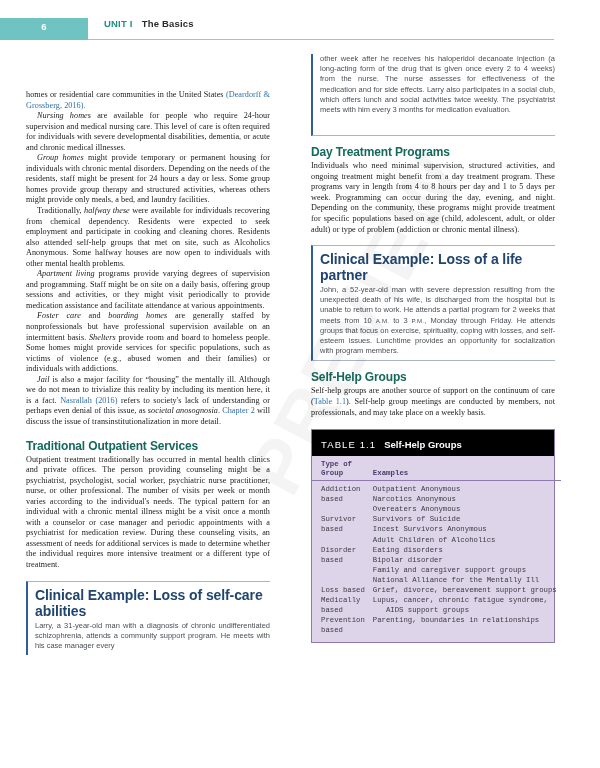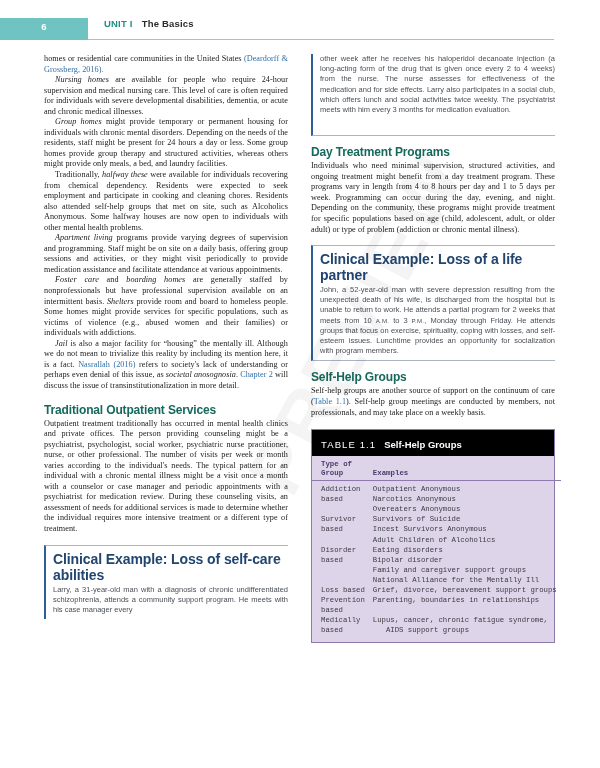--- a/index.html
+++ b/index.html
@@ -63,21 +63,21 @@
     height: 1px;
     background: #b9b9b9;
   }
 
   
   .col {
     position: absolute;
     top: 54px;
     width: 244px;
   }
-  .col-left  { left: 44px; }
+  .col-left  { left: 26px; margin-top: 36px; }
   .col-right { left: 311px; }
 
   p.body {
     margin: 0;
     font-size: 8.2px;
     line-height: 10.55px;
     color: #1a1a1a;
     text-align: justify;
     text-indent: 11px;
     letter-spacing: .05px;
@@ -291,32 +291,32 @@
               <span class="ex-line">National Alliance for the Mentally Ill</span>
             </td>
           </tr>
           <tr>
             <td class="type-cell">Loss based</td>
             <td class="ex">
               <span class="ex-line">Grief, divorce, bereavement support groups</span>
             </td>
           </tr>
           <tr>
-            <td class="type-cell">Prevention
- based</td>
-            <td class="ex">
-              <span class="ex-line">Parenting, boundaries in relationships</span>
-            </td>
-          </tr>
-          <tr>
             <td class="type-cell">Medically
  based</td>
             <td class="ex">
               <span class="ex-line">Lupus, cancer, chronic fatigue syndrome,</span>
               <span class="ex-line">   AIDS support groups</span>
             </td>
           </tr>
+          <tr>
+            <td class="type-cell">Prevention
+ based</td>
+            <td class="ex">
+              <span class="ex-line">Parenting, boundaries in relationships</span>
+            </td>
+          </tr>
         </tbody>
     </table>
   </div>
 </div>
 
 <div class="watermark">PREVIEW</div>
 
 </body></html>

